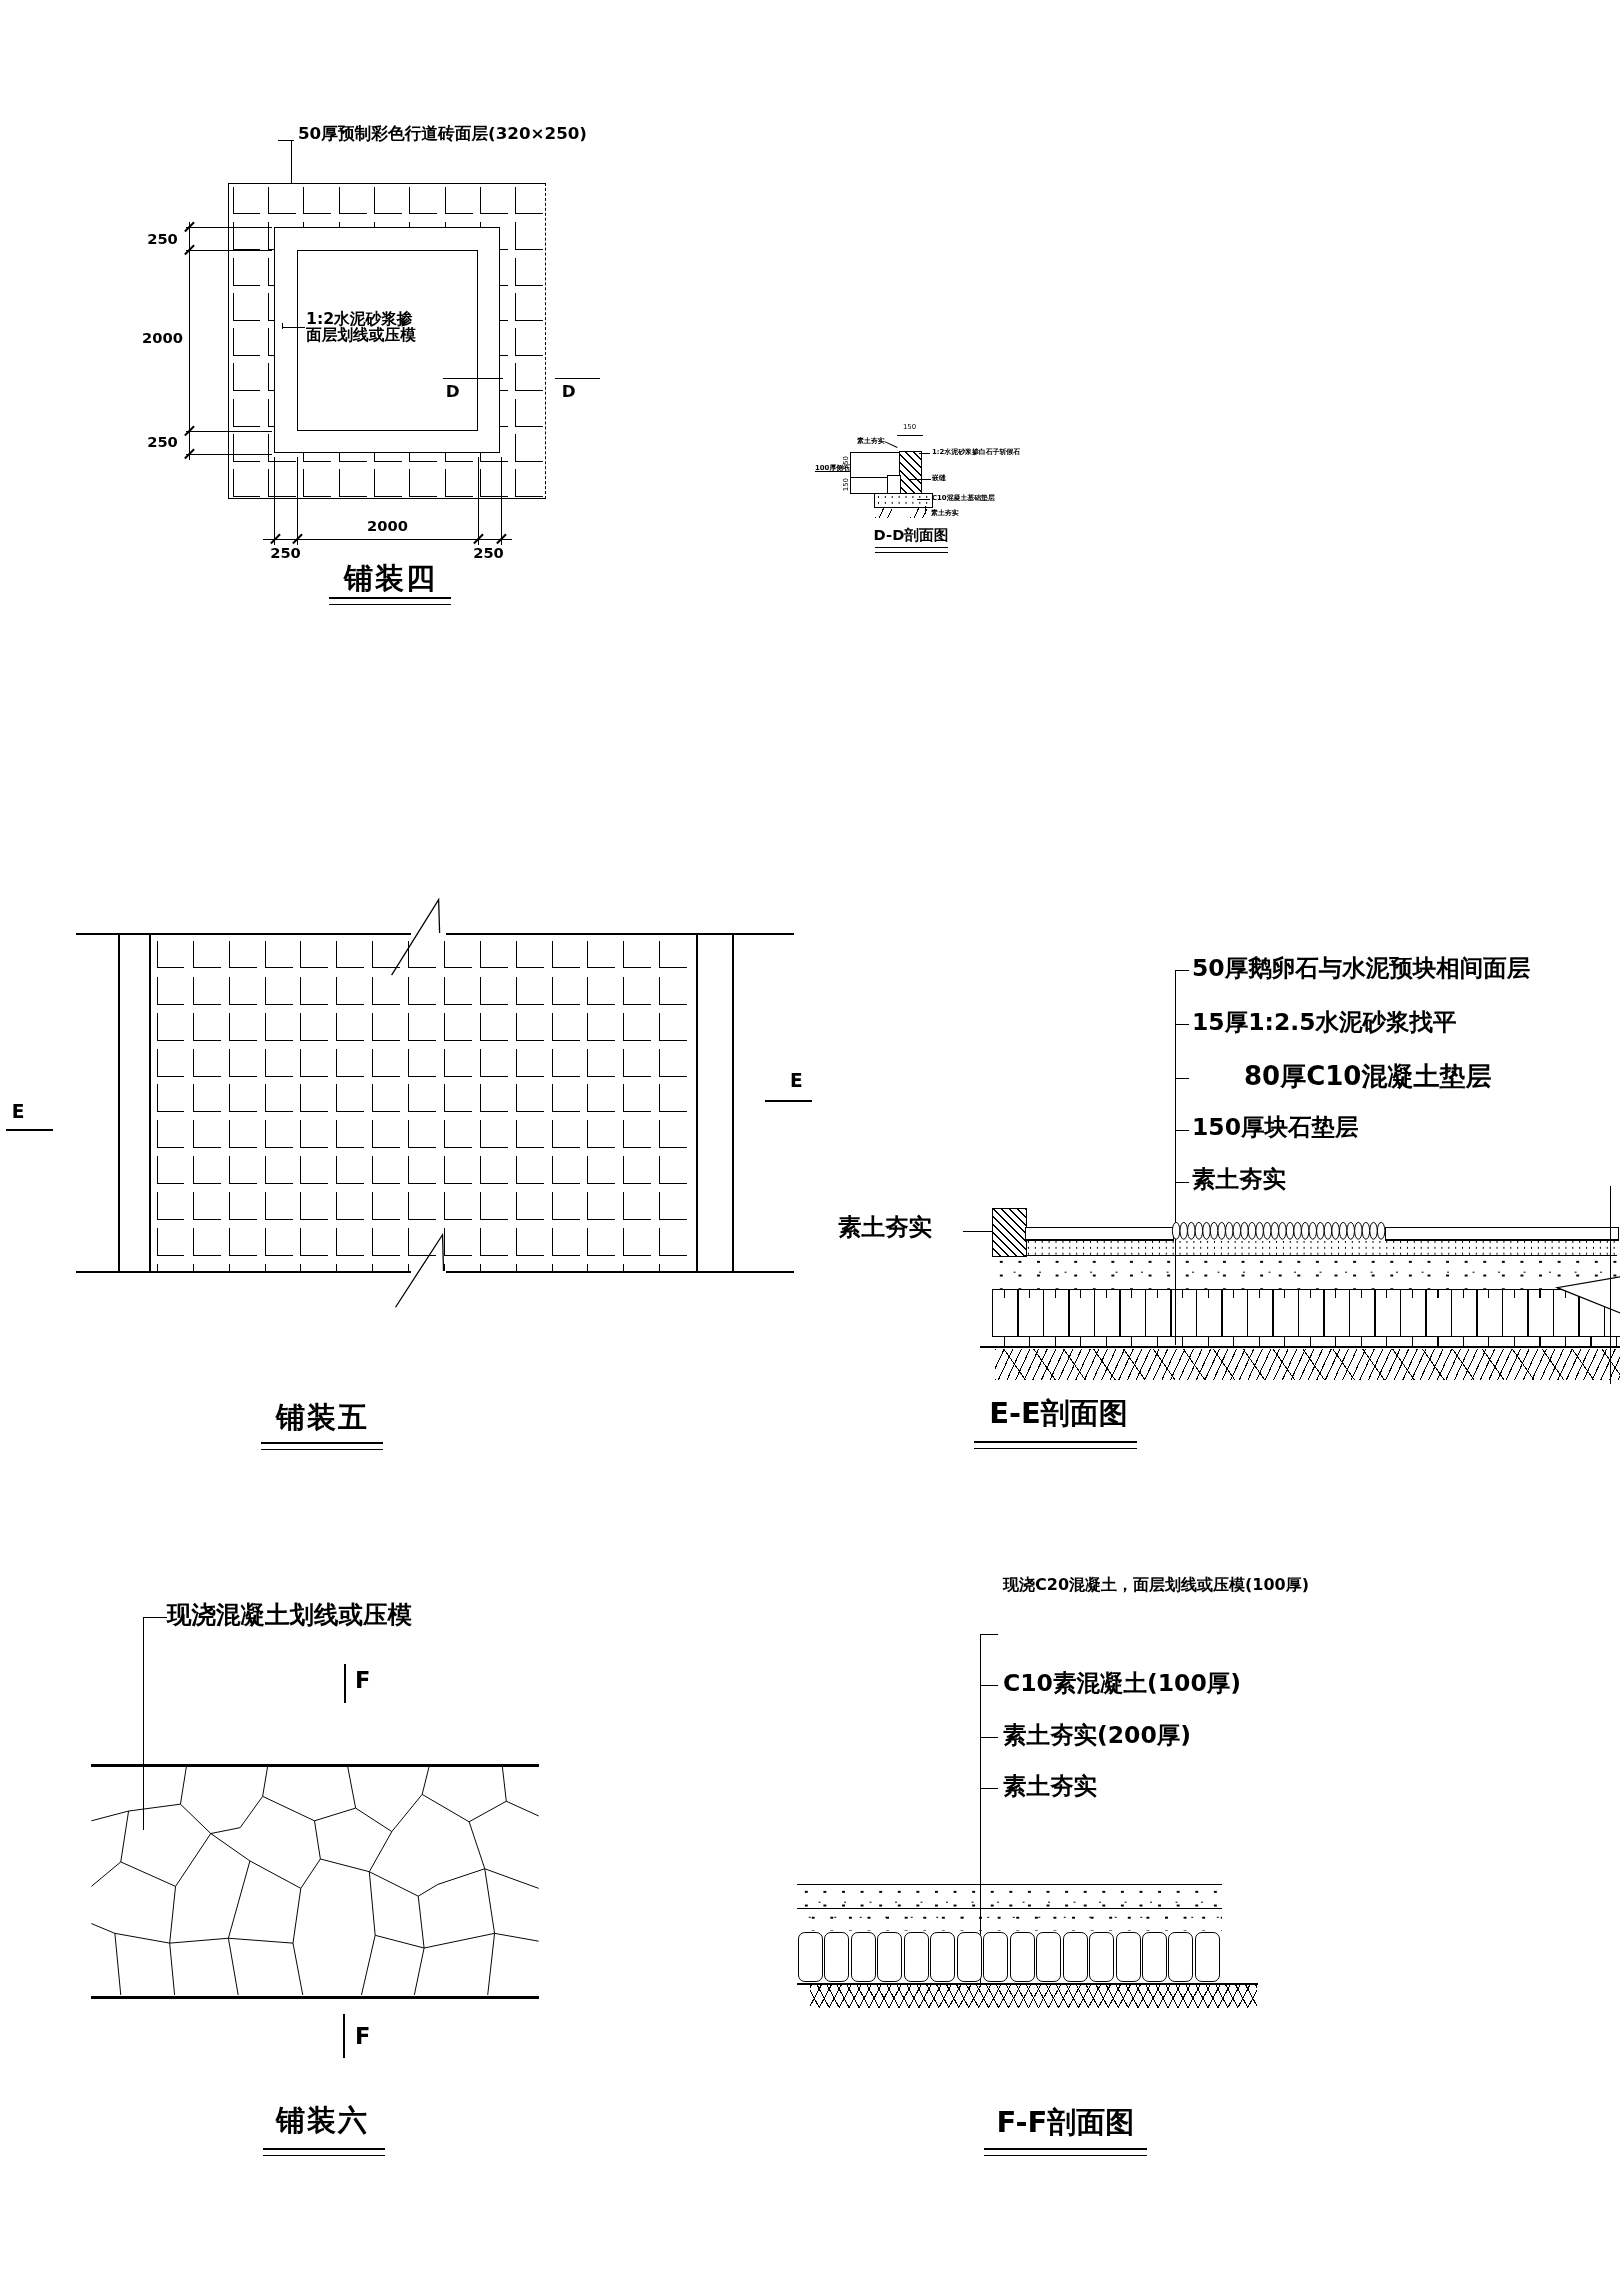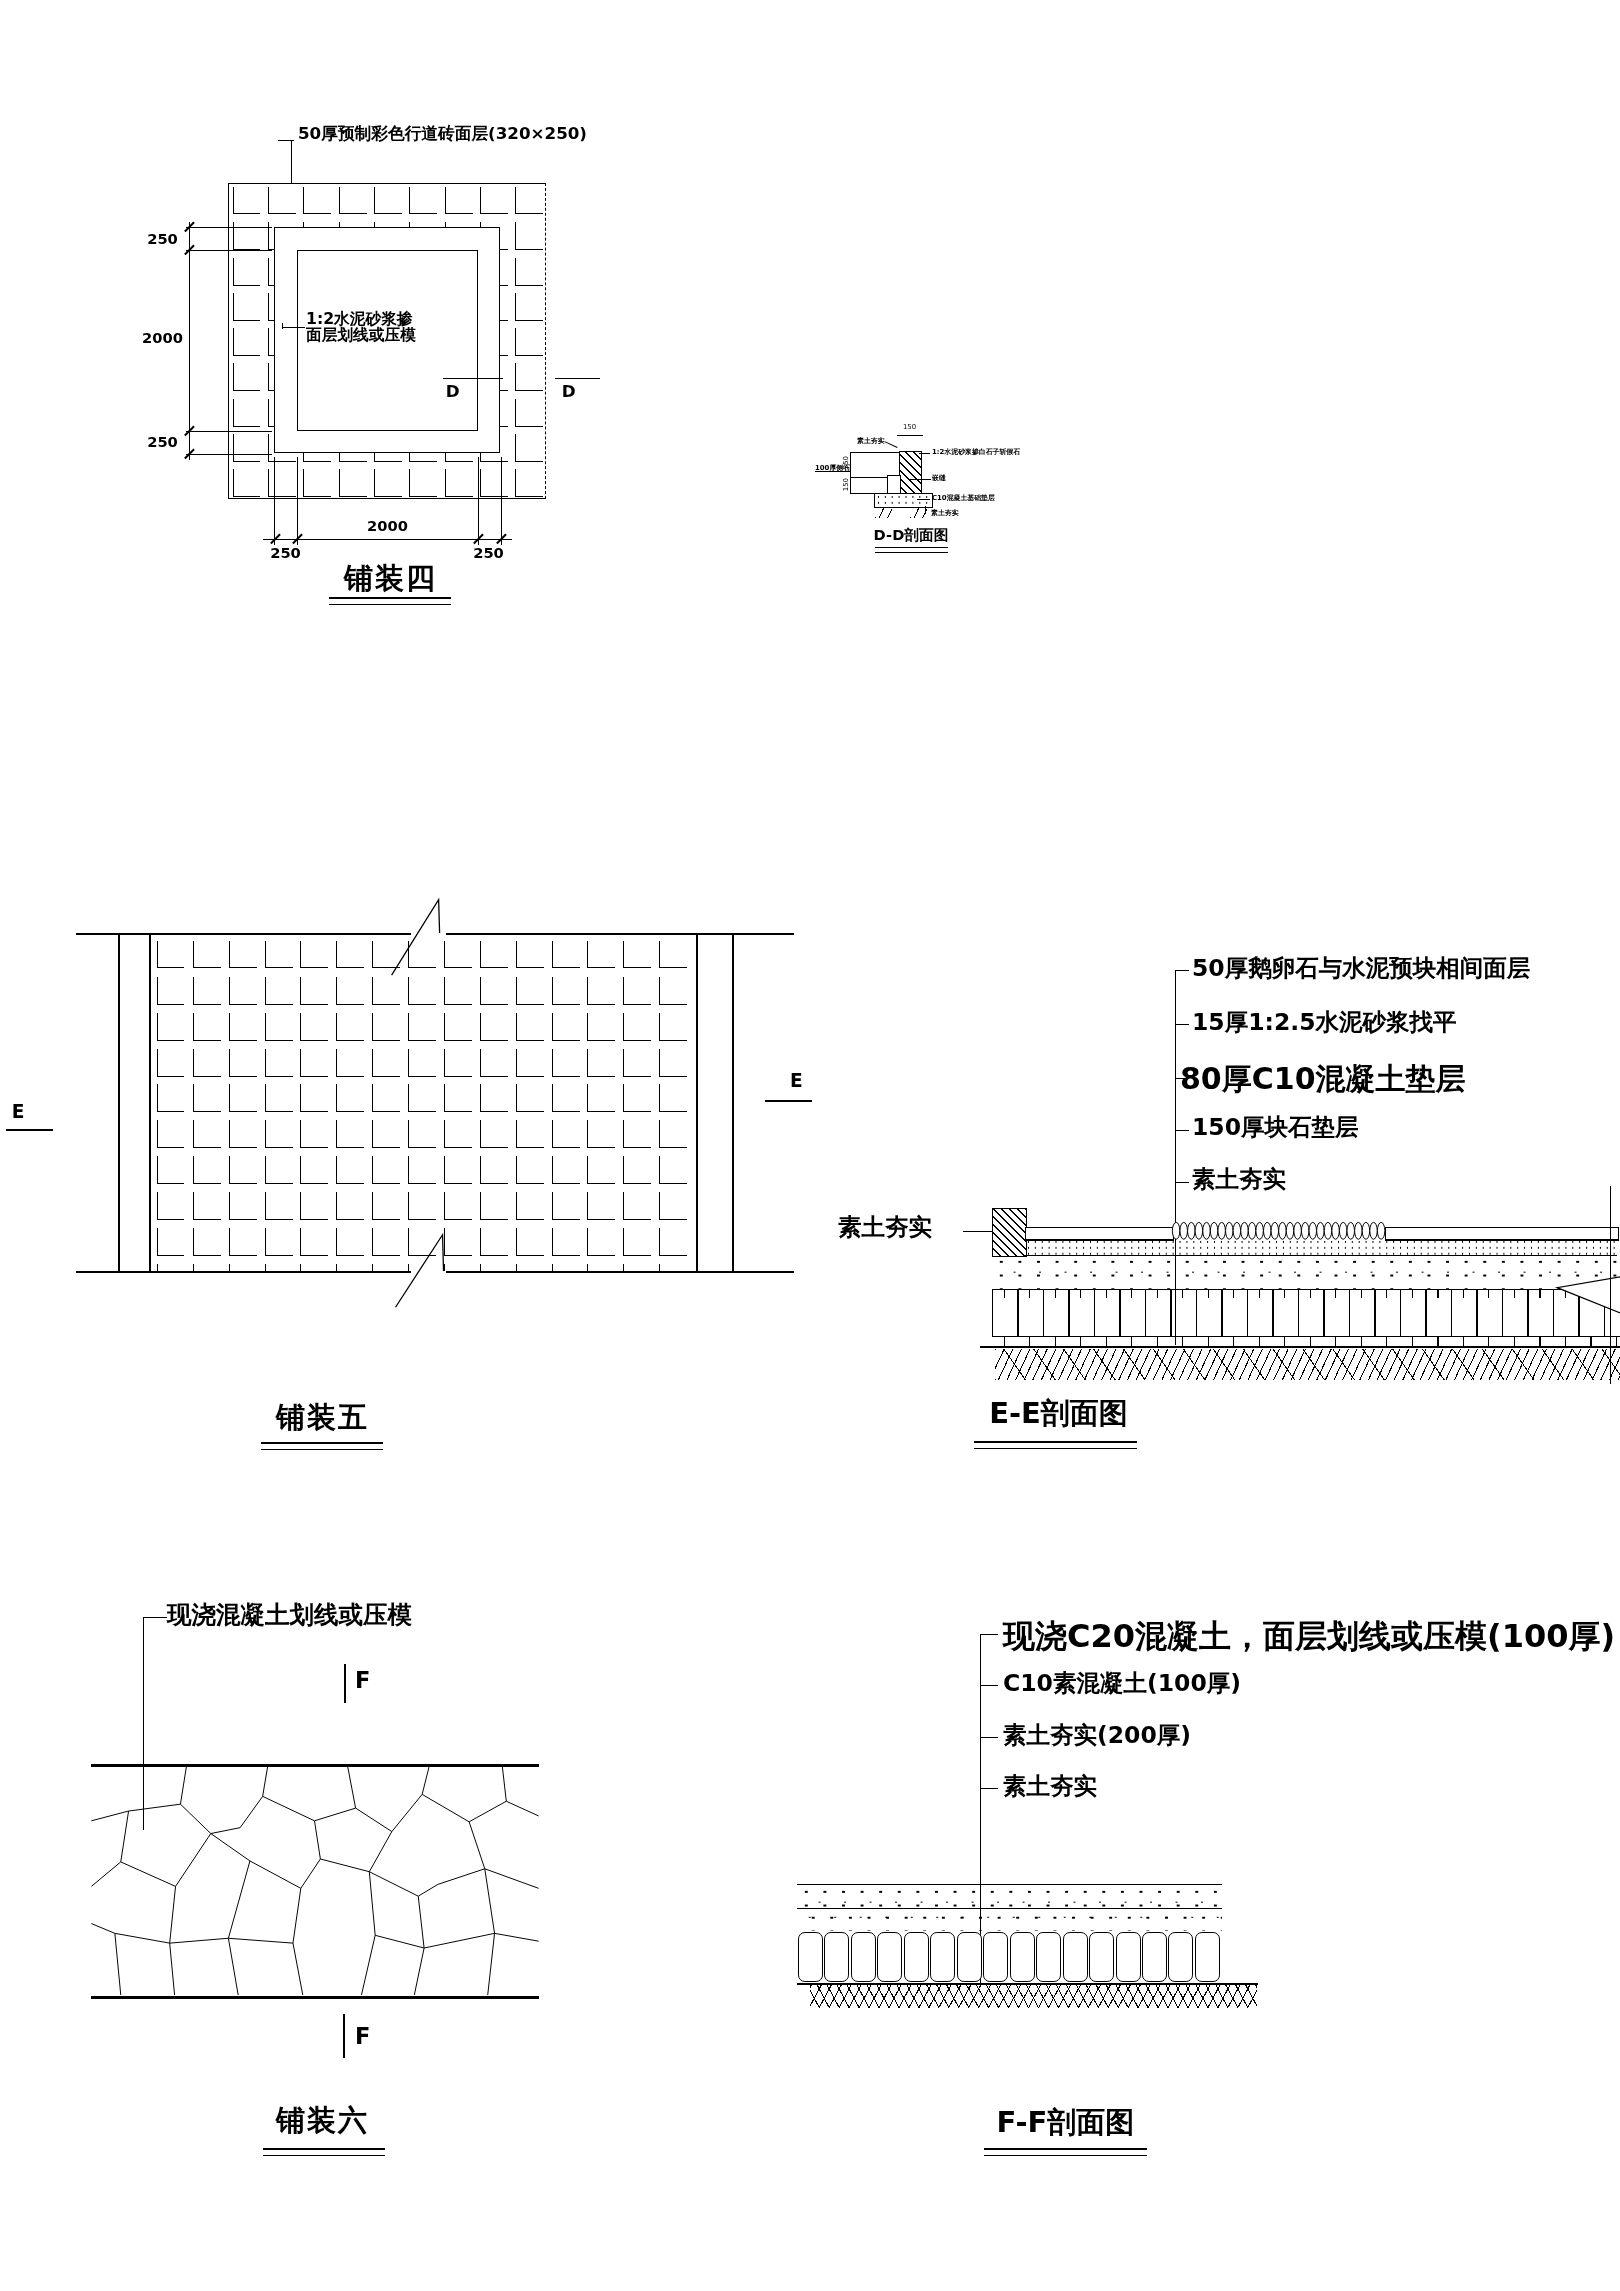--- a/index.html
+++ b/index.html
@@ -370,21 +370,21 @@
     <div class="txt" style="left:790px;top:1071px;font-size:18.6px">E</div>
     <div class="ln" style="left:765px;top:1100px;width:47px;height:1.5px"></div>
 
     <div class="txt ctr" style="left:259px;top:1402px;width:127px;font-size:29px;letter-spacing:2px">铺装五</div>
     <div class="dul" style="left:261px;top:1442px;width:122px"></div>
   </div>
 
   <div>
     <div class="txt" style="left:1192px;top:956px;font-size:23.5px">50厚鹅卵石与水泥预块相间面层</div>
     <div class="txt" style="left:1192px;top:1010px;font-size:23.5px">15厚1:2.5水泥砂浆找平</div>
-    <div class="txt" style="left:1180px;top:1063px;font-size:30px">80厚C10混凝土垫层</div>
+    <div class="txt" style="left:1244px;top:1063px;font-size:26px">80厚C10混凝土垫层</div>
     <div class="txt" style="left:1192px;top:1115px;font-size:23.5px">150厚块石垫层</div>
     <div class="txt" style="left:1192px;top:1167px;font-size:23.5px">素土夯实</div>
     <div class="ln" style="left:1175px;top:970px;width:1.2px;height:375px"></div>
     <div class="ln" style="left:1175px;top:970px;width:13.7px;height:1.2px"></div>
     <div class="ln" style="left:1175px;top:1024px;width:13.7px;height:1.2px"></div>
     <div class="ln" style="left:1175px;top:1078px;width:13.7px;height:1.2px"></div>
     <div class="ln" style="left:1175px;top:1130px;width:13.7px;height:1.2px"></div>
     <div class="ln" style="left:1175px;top:1182px;width:13.7px;height:1.2px"></div>
 
     <div class="txt" style="left:838px;top:1215px;font-size:23.5px">素土夯实</div>
@@ -507,21 +507,21 @@
     <div class="ln" style="left:91px;top:1996px;width:448px;height:2.9px"></div>
 
     <div class="ln" style="left:343px;top:2014px;width:1.5px;height:44px"></div>
     <div class="txt" style="left:355px;top:2025px;font-size:22.5px">F</div>
 
     <div class="txt ctr" style="left:259px;top:2105px;width:127px;font-size:29px;letter-spacing:2px">铺装六</div>
     <div class="dul" style="left:263px;top:2148px;width:122px"></div>
   </div>
 
   <div>
-    <div class="txt" style="left:1003px;top:1620px;font-size:32px">现浇C20混凝土，面层划线或压模(100厚)</div>
+    <div class="txt" style="left:1003px;top:1577px;font-size:16px">现浇C20混凝土，面层划线或压模(100厚)</div>
     <div class="txt" style="left:1003px;top:1671px;font-size:23.5px">C10素混凝土(100厚)</div>
     <div class="txt" style="left:1003px;top:1723px;font-size:23.5px">素土夯实(200厚)</div>
     <div class="txt" style="left:1003px;top:1774px;font-size:23.5px">素土夯实</div>
     <div class="ln" style="left:980px;top:1634px;width:1.2px;height:349px"></div>
     <div class="ln" style="left:980px;top:1634px;width:17.6px;height:1.2px"></div>
     <div class="ln" style="left:980px;top:1685px;width:17.6px;height:1.2px"></div>
     <div class="ln" style="left:980px;top:1737px;width:17.6px;height:1.2px"></div>
     <div class="ln" style="left:980px;top:1788px;width:17.6px;height:1.2px"></div>
 
     <div class="stipple-coarse" style="position:absolute;left:797px;top:1884px;width:425px;height:22.5px;border-top:1px solid #000;border-bottom:1px solid #000"></div>

